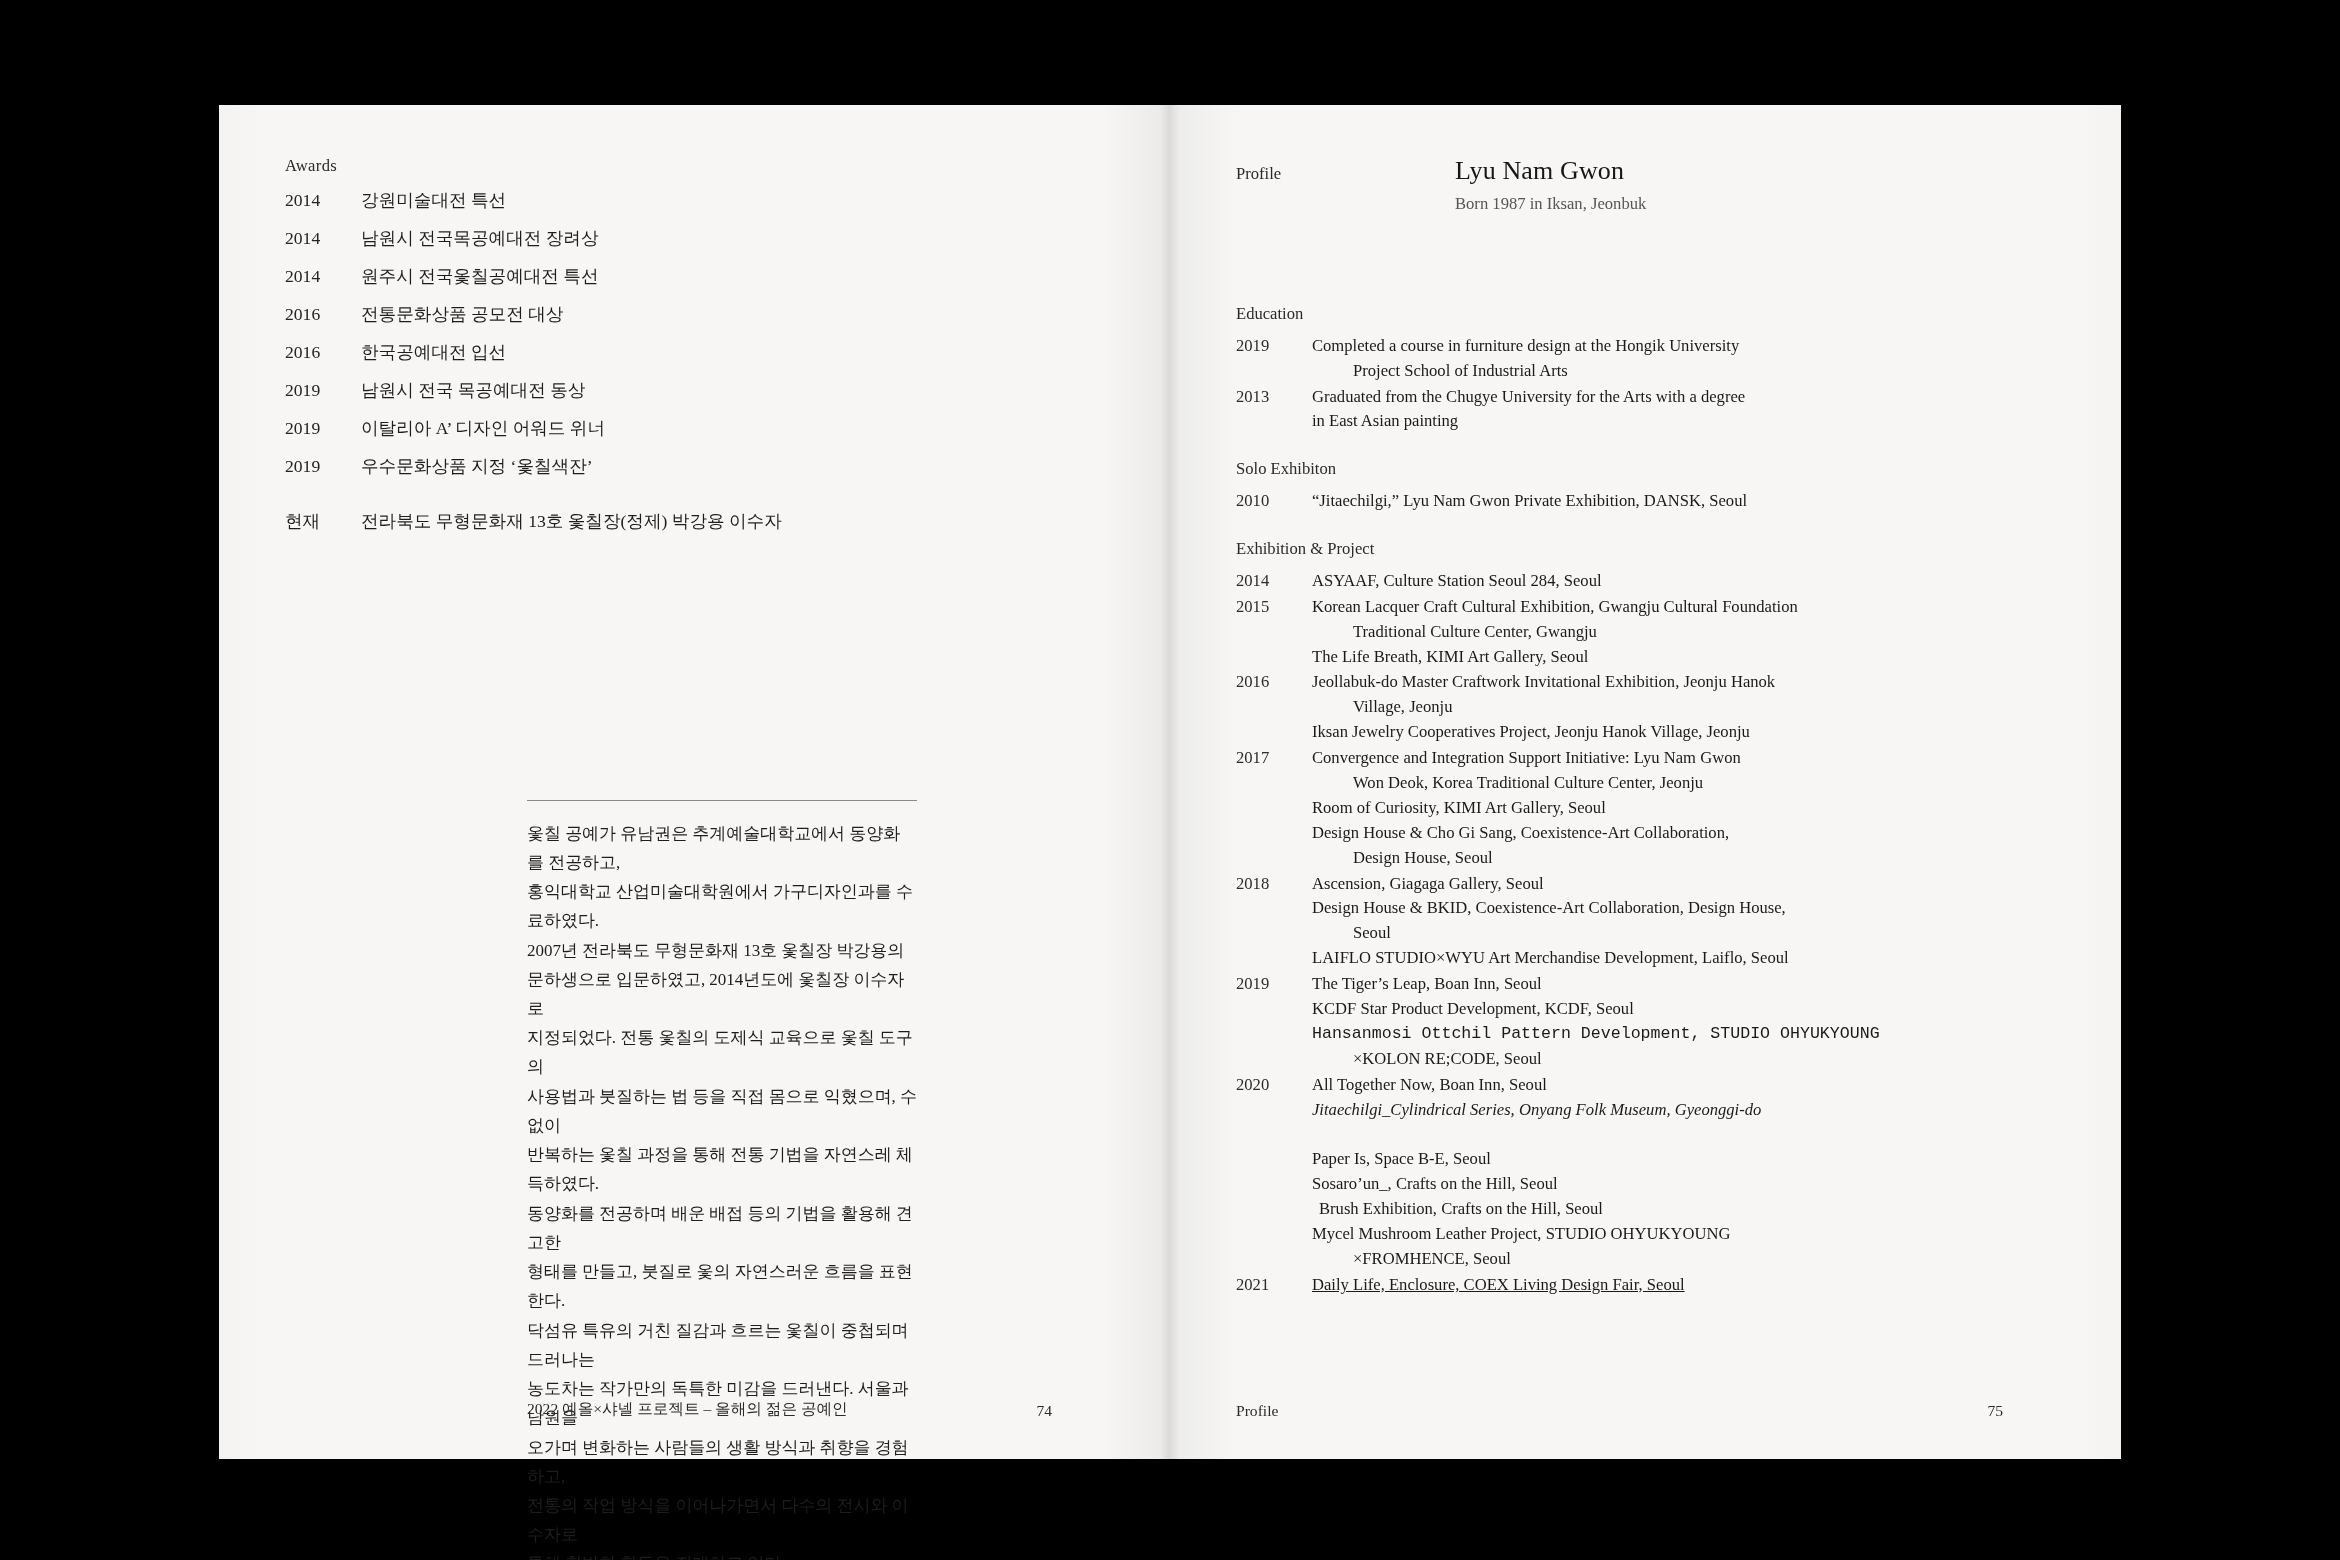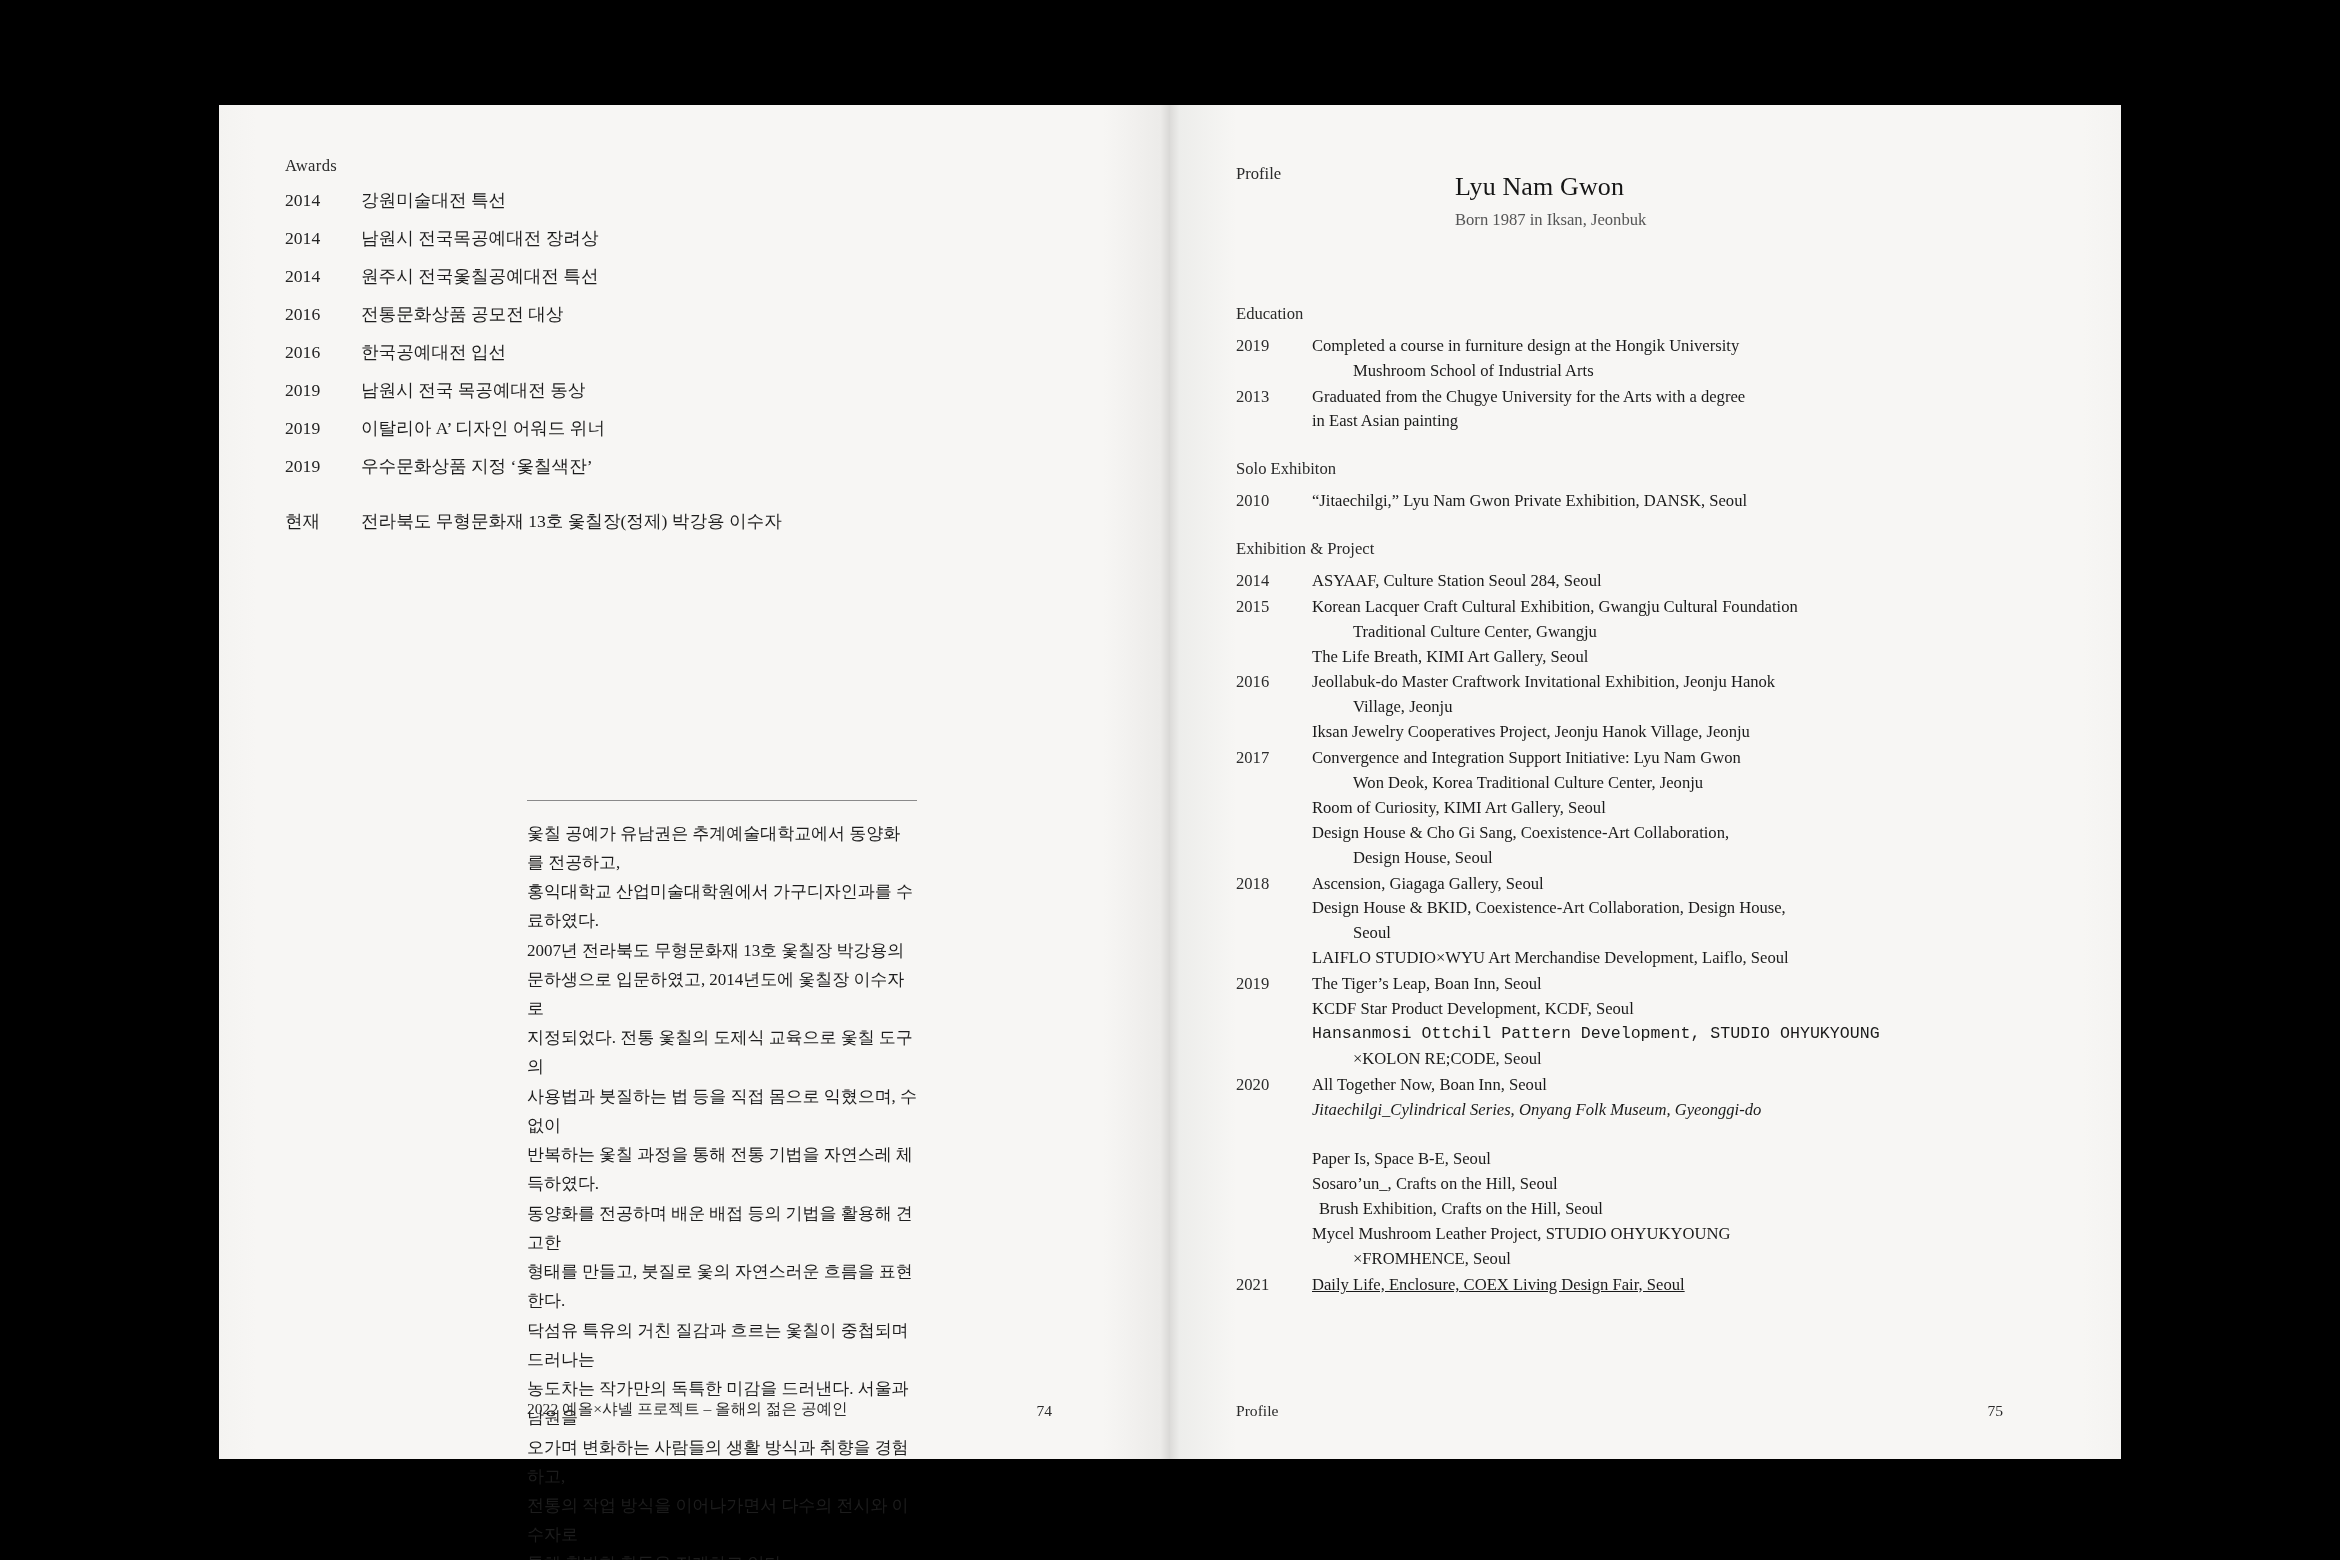--- a/index.html
+++ b/index.html
@@ -152,21 +152,21 @@
   .profile-label {
     position: absolute;
     left: 0;
     top: 7.8px;
     font-size: 16.6px;
     color: #2a2a2a;
   }
   .right-body {
     position: absolute;
     left: 219px;
-    top: 16px;
+    top: 0;
     right: 0;
   }
   .artist-name {
     font-size: 26px;
     color: #161616;
     margin: 0 0 7.8px 0;
     letter-spacing: 0.005em;
     font-weight: normal;
   }
   .artist-born {
@@ -293,21 +293,21 @@
       </div>
 
       <div style="position:absolute; left:0; top:148px; right:0;">
 
         <div class="right-section">
           <div class="right-section-title">Education</div>
           <div class="entry">
             <div class="entry-year">2019</div>
             <div class="entry-text">
               <span>Completed a course in furniture design at the Hongik University</span>
-              <span class="indent">Mushroom School of Industrial Arts</span>
+              <span class="indent">Project School of Industrial Arts</span>
             </div>
           </div>
           <div class="entry">
             <div class="entry-year">2013</div>
             <div class="entry-text">
               <span>Graduated from the Chugye University for the Arts with a degree</span>
               <span style="display:block;">in East Asian painting</span>
             </div>
           </div>
         </div>

